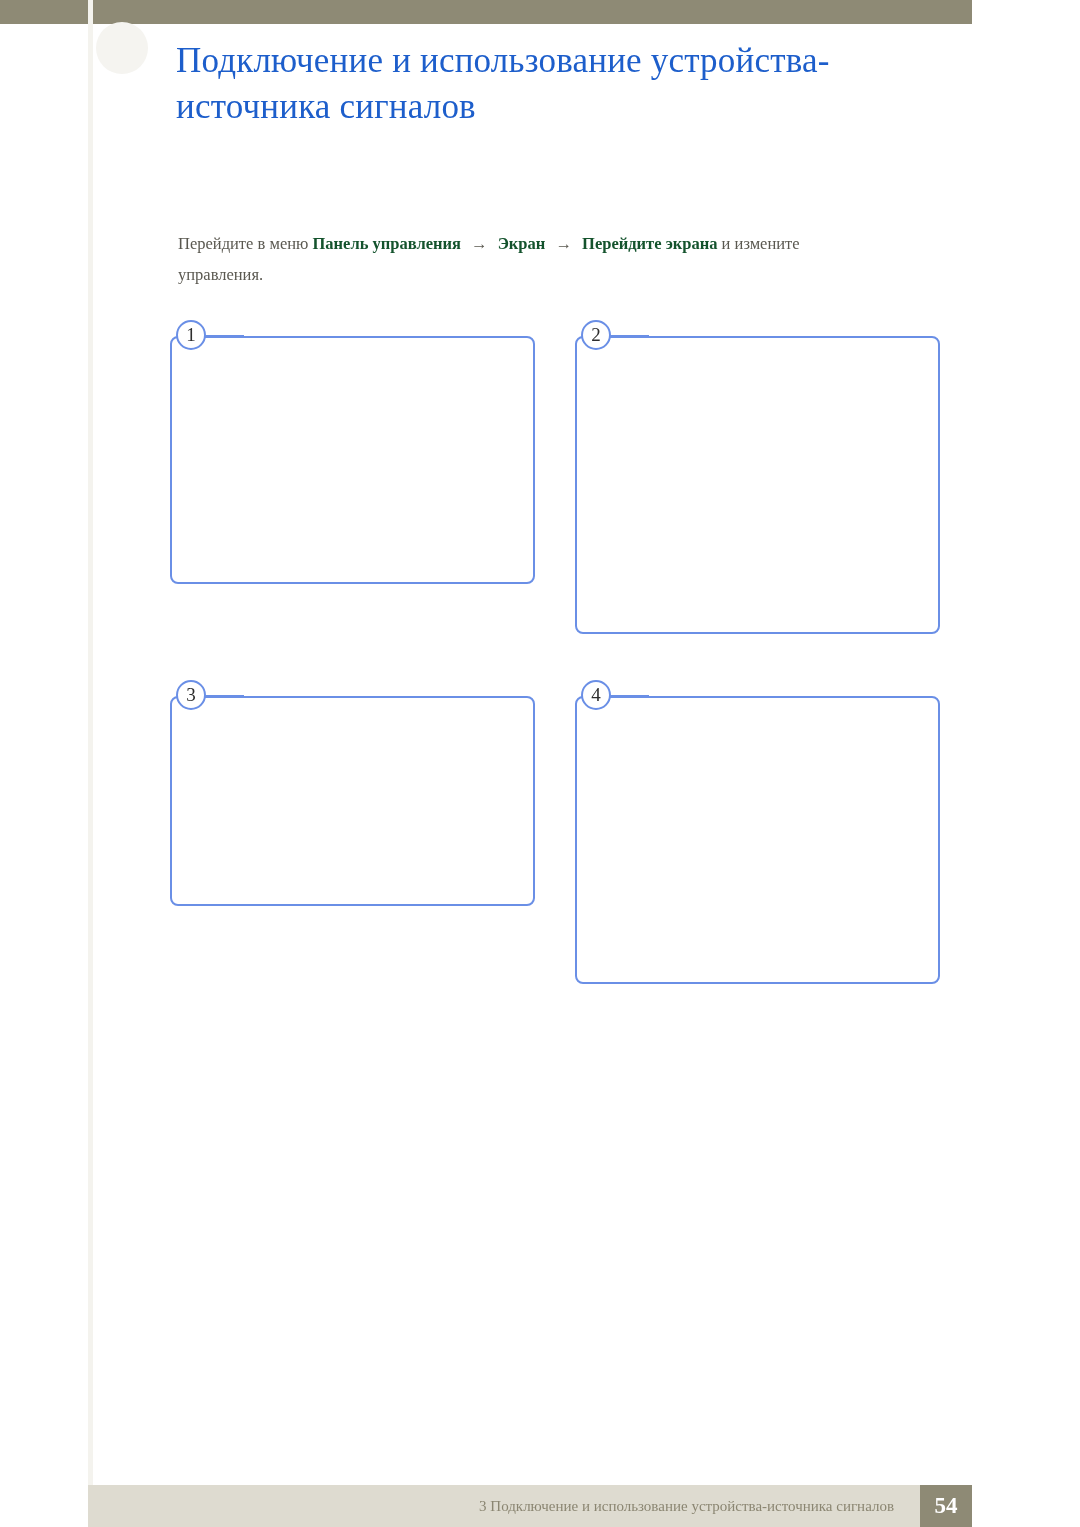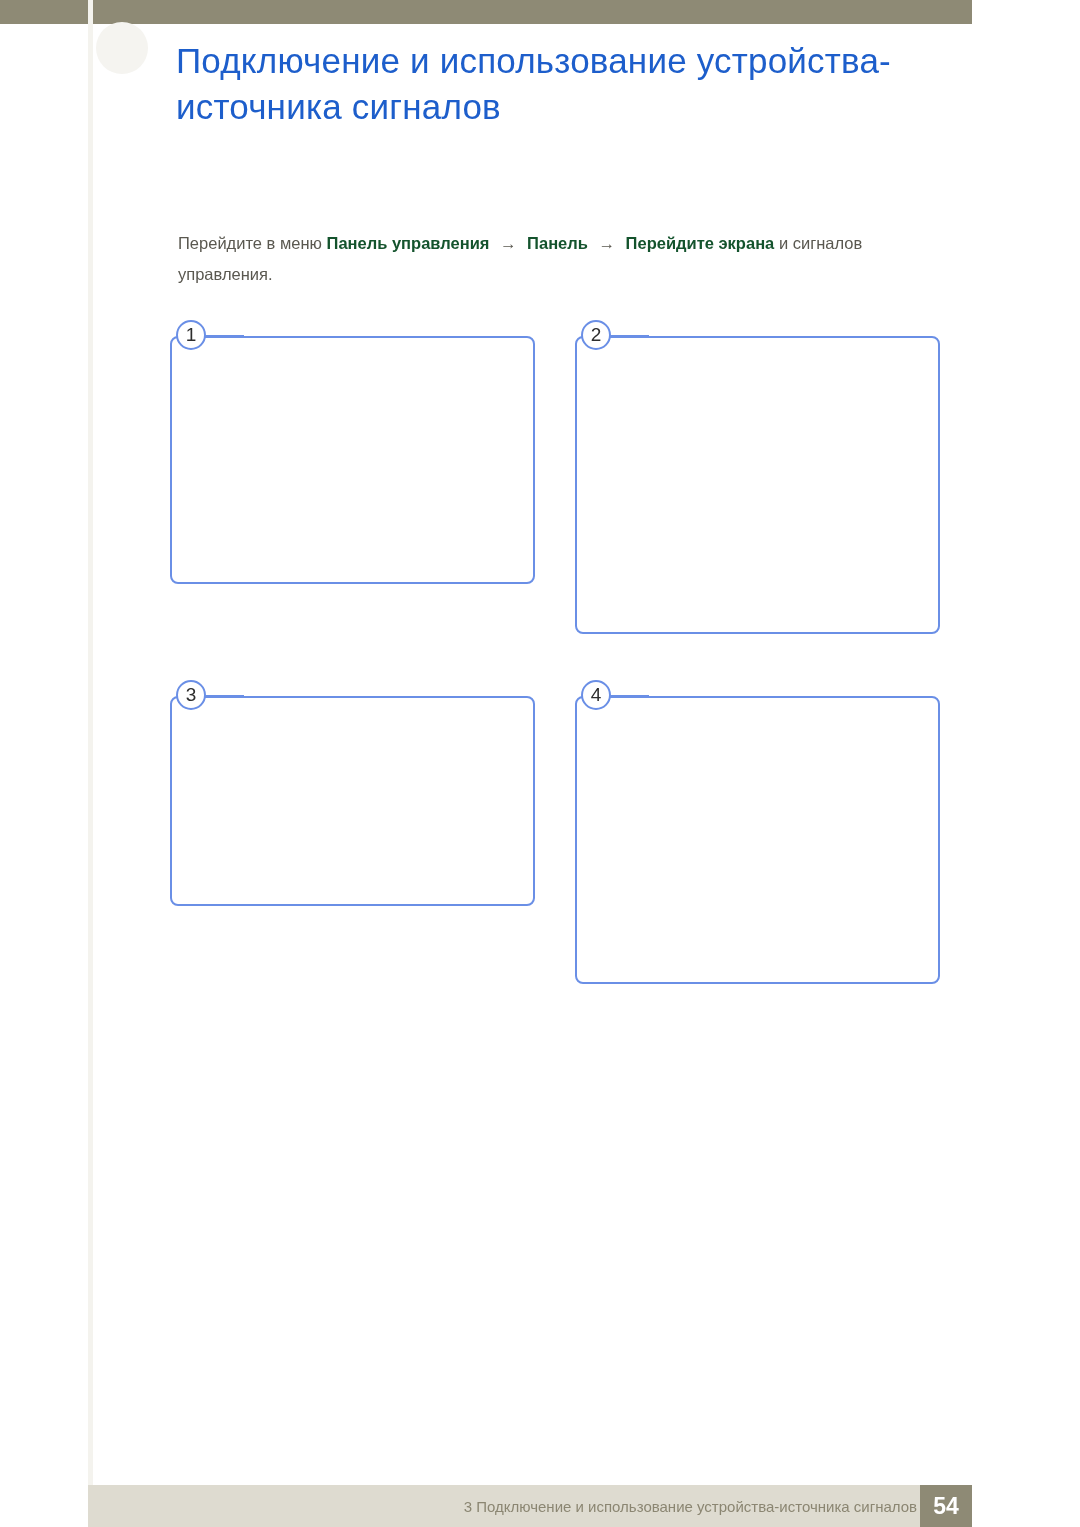--- a/index.html
+++ b/index.html
@@ -1,18 +1,18 @@
 <!DOCTYPE html>
 <html><head>
 <meta charset="utf-8">
 <style>
   * { box-sizing: border-box; margin: 0; padding: 0; }
   html, body { width: 1080px; height: 1527px; font-family: Arial, Helvetica, sans-serif; background: #ffffff; color: #333; }
 
-  .page { position: relative; width: 972px; height: 1527px; }
+  .page { position: relative; width: 972px; height: 1527px; font-family: Liberation Serif, serif; }
 
   
   .topbar { position: absolute; top: 0; left: 0; right: 0; height: 24px; background: #8e8a75; }
 
   
   .left-gutter { position: absolute; top: 0; left: 88px; width: 5px; height: 1490px; background: #f4f3ee; }
   .chapter-circle { position: absolute; top: 22px; left: 96px; width: 52px; height: 52px; background: #f5f4f0; border-radius: 50%; }
 
   .title { position: absolute; top: 38px; left: 176px; width: 770px; font-size: 35px; line-height: 1.32; color: #1d5ecb; font-weight: 400; letter-spacing: .2px; }
 
@@ -28,44 +28,44 @@
   .step .num { position: absolute; top: -2px; left: 6px; width: 30px; height: 30px; border: 2.5px solid #6a8fe6; border-radius: 50%; display: flex; align-items: center; justify-content: center; font-size: 19px; color: #2d2d2d; background: #fff; z-index: 2; }
   .step .num-line { position: absolute; top: 13px; left: 30px; width: 44px; height: 2.5px; background: #6a8fe6; z-index: 1; }
   .step .frame { margin-top: 14px; border: 2.5px solid #6a8fe6; border-radius: 8px; background: #fff; }
   .step.small .frame { height: 248px; }
   .step.tall  .frame { height: 298px; }
   .step.short .frame { height: 210px; }
   .step.midtall .frame { height: 288px; }
 
   
   .footer-bar { position: absolute; left: 88px; right: 0; bottom: 0; height: 42px; background: #dedbd0; display: flex; align-items: center; justify-content: flex-end; }
-  .footer-text { font-size: 15px; color: #8b8672; margin-right: 3px; }
-  .page-num { width: 52px; height: 42px; background: #8e8a75; color: #fff; display: flex; align-items: center; justify-content: center; font-size: 23px; font-weight: 700; }
+  .footer-text { font-size: 15px; color: #8b8672; margin-right: 12px; }
+  .page-num { width: 52px; height: 42px; background: #8e8a75; color: #fff; display: flex; align-items: center; justify-content: center; font-size: 23px; font-weight: 700; margin-left: 14px; }
 
 </style>
 </head>
 <body>
 
 <div class="page">
 
   <div class="topbar"></div>
   <div class="left-gutter"></div>
   <div class="chapter-circle"></div>
 
   <h1 class="title">Подключение и использование устройства-источника сигналов</h1>
 
 
   <div class="body-text">
     <span>Перейдите в меню </span>
     <b>Панель управления</b>
     <span class="arrow">→</span>
-    <b>Панель</b>
+    <b>Экран</b>
     <span class="arrow">→</span>
     <b>Перейдите экрана</b>
-    <span> и сигналов</span><br>
+    <span> и измените</span><br>
     <span>управления.</span>
   </div>
 
   <div class="steps">
     <div class="step small">
       <div class="num">1</div>
       <div class="num-line"></div>
       <div class="frame"></div>
     </div>
     <div class="step tall">

